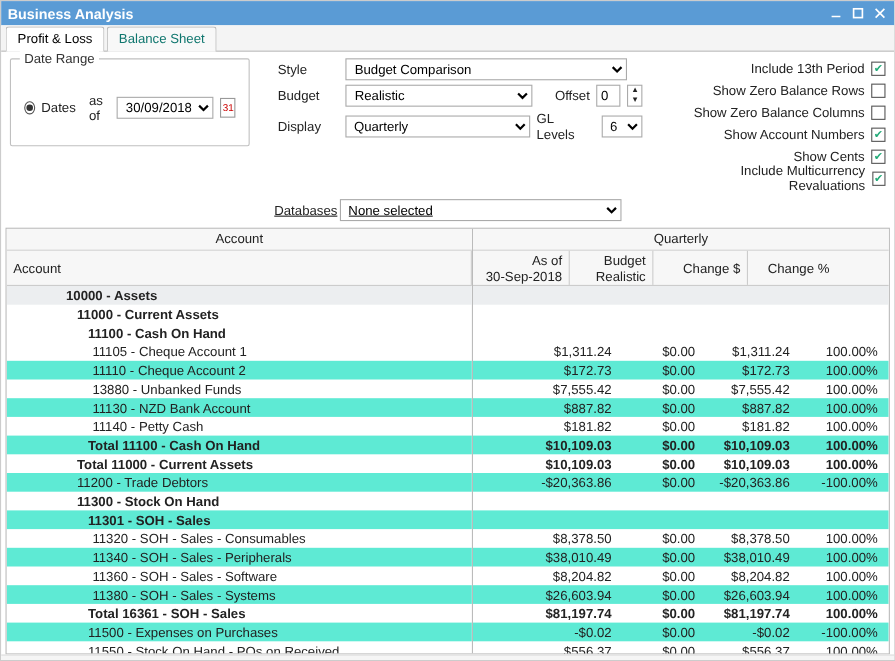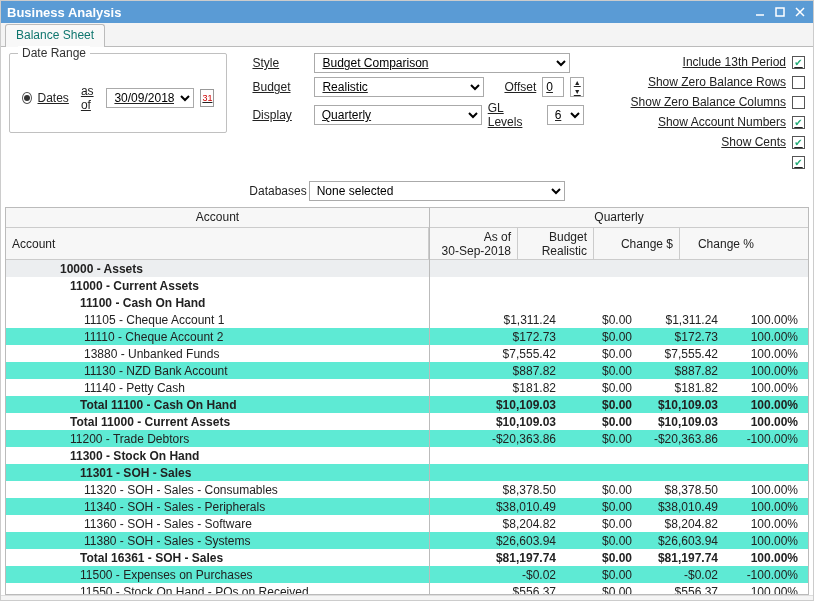--- a/index.html
+++ b/index.html
@@ -4,32 +4,32 @@
 <style>
   * { box-sizing: border-box; margin: 0; padding: 0; }
   body { font-family: Arial, sans-serif; font-size: 12px; color: #222; background: #fff; width: 814px; height: 601px; overflow: hidden; border: 1px solid #ccc; }
   .titlebar { background: #5a9bd5; color: #fff; height: 22px; display: flex; align-items: center; padding: 0 6px; font-weight: bold; font-size: 13px; }
   .titlebar .spacer { flex: 1; }
   .titlebar .win-icon { width: 14px; height: 14px; margin-left: 6px; cursor: pointer; display: inline-flex; align-items: center; justify-content: center; }
   .titlebar svg { fill: none; stroke: #fff; stroke-width: 1.5; }
   .tabs { display: flex; background: #f4f4f4; border-bottom: 1px solid #bbb; height: 24px; padding-left: 4px; }
   .tab { padding: 3px 10px 0 10px; border: 1px solid #bbb; border-bottom: none; border-radius: 3px 3px 0 0; margin-right: 2px; background: #f8f8f8; color: #0f766e; cursor: pointer; position: relative; top: 1px; height: 23px; }
   .tab.active { background: #fff; color: #000; }
-  .form-area { padding: 6px 8px 4px 8px; display: flex; gap: 25px; text-decoration: underline; }
+  .form-area { padding: 6px 8px 4px 8px; display: flex; gap: 25px; }
   .fieldset { border: 1px solid #c0c0c0; border-radius: 2px; padding: 10px 12px 8px 12px; position: relative; width: 260px; height: 80px; }
   .fieldset .legend { position: absolute; top: -8px; left: 8px; background: #fff; padding: 0 4px; color: #333; }
   .radio-row { display: flex; align-items: center; gap: 6px; margin-top: 20px; }
   .radio-dot { width: 12px; height: 12px; border: 1px solid #555; border-radius: 50%; display: inline-flex; align-items: center; justify-content: center; }
   .radio-dot .inner { width: 6px; height: 6px; background: #333; border-radius: 50%; }
   .cal-icon { width: 18px; height: 18px; border: 1px solid #999; background: #fefefe; display: inline-flex; align-items: center; justify-content: center; font-size: 9px; color: #c00; cursor: pointer; }
   .mid-col { flex: 1; }
   .form-row { display: flex; align-items: center; margin-bottom: 4px; gap: 6px; }
   .form-row label { width: 56px; text-align: left; }
   select, input[type=text] { border: 1px solid #aaa; font-size: 12px; padding: 1px 3px; height: 20px; background: #fff; }
-  .db-row { display: flex; justify-content: center; align-items: center; margin: 4px 0 6px 0; gap: 2px; }
+  .db-row { display: flex; justify-content: center; align-items: center; margin: 4px 0 6px 0; gap: 2px; text-decoration: underline; }
   .right-col { text-align: right; width: 238px; }
   .chk-row { display: flex; justify-content: flex-end; align-items: center; gap: 6px; margin-bottom: 2px; height: 18px; }
   .chk { width: 13px; height: 13px; border: 1px solid #555; display: inline-flex; align-items: center; justify-content: center; font-size: 10px; color: #2a7; }
   .grid-wrap { border: 1px solid #bbb; margin: 0 4px; height: 388px; overflow: hidden; display: flex; }
   .grid-left { width: 465px; border-right: 1px solid #bbb; display: flex; flex-direction: column; }
   .grid-right { flex: 1; display: flex; flex-direction: column; }
   .grp-hdr { background: #f7f7f7; border-bottom: 1px solid #ccc; text-align: center; padding: 2px 0; height: 20px; }
   .col-hdrs { background: #f7f7f7; border-bottom: 1px solid #ccc; display: flex; height: 32px; align-items: stretch; }
   .col-hdr { border-right: 1px solid #ccc; padding: 2px 6px; display: flex; flex-direction: column; justify-content: center; }
   .grid-body { flex: 1; overflow: hidden; }
@@ -64,20 +64,21 @@
       </svg>
     </span>
   <span class="win-icon">
       <svg width="12" height="12">
         <path d="M2 2 L10 10 M10 2 L2 10"></path>
       </svg>
     </span>
 </div>
 
 <div class="tabs">
+  <div class="tab active">Profit &amp; Loss</div>
   <div class="tab">Balance Sheet</div>
 </div>
 
 <div class="form-area">
   <div class="fieldset">
     <span class="legend">Date Range</span>
     <div class="radio-row">
       <span class="radio-dot">
           <span class="inner"></span>
         </span>
@@ -128,20 +129,21 @@
       </div>
     <div class="chk-row">
         <span>Show Account Numbers</span>
         <span class="chk">✔</span>
       </div>
     <div class="chk-row">
         <span>Show Cents</span>
         <span class="chk">✔</span>
       </div>
     <div class="chk-row">
+        <span>Include Multicurrency Revaluations</span>
         <span class="chk">✔</span>
       </div>
   </div>
 </div>
 
 <div class="db-row">
   <span>Databases</span>
   <select style="width:256px;"><option>None selected</option></select>
 </div>
 

